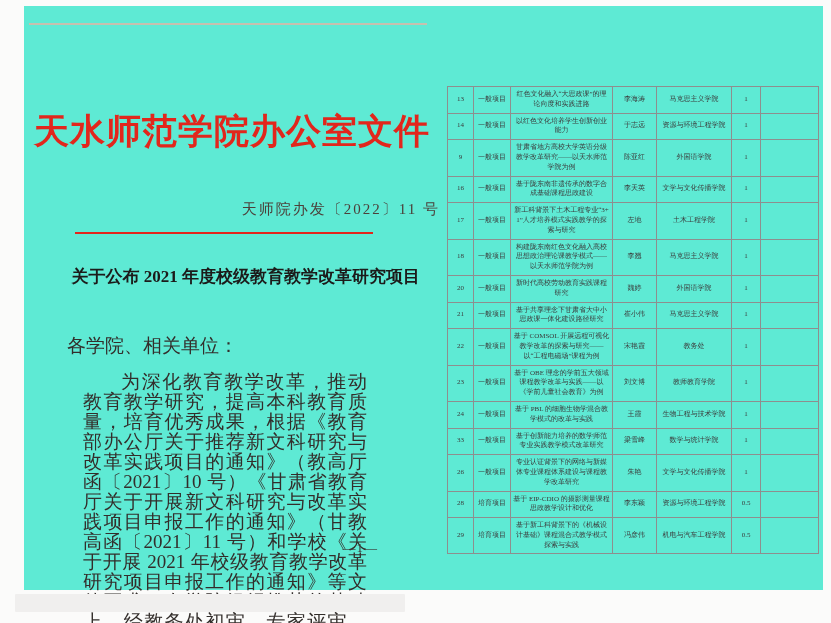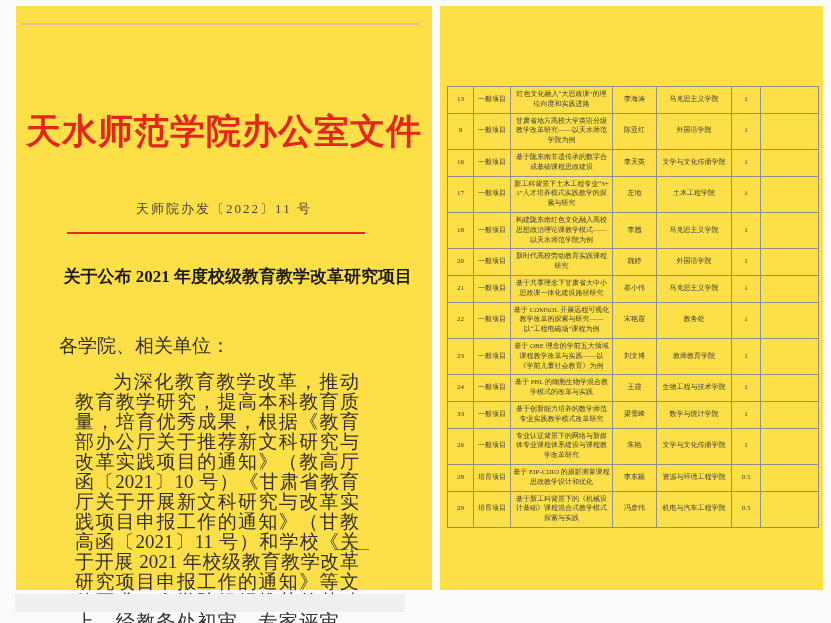--- a/index.html
+++ b/index.html
@@ -3,32 +3,32 @@
 <meta charset="utf-8">
 <style>
   html,body{margin:0;padding:0;}
   body{
     width:831px;height:623px;
     background:#fbfbfa;
     position:relative;
     overflow:hidden;
     font-family:"Liberation Serif","DejaVu Serif",serif;
   }
-  .page{position:absolute;background:#fde047;}
+  .page{position:absolute;background:#5eead4;}
   
-  .page-left{left:16px;top:6px;width:416px;height:584px;text-decoration:underline;}
+  .page-left{left:24px;top:6px;width:416px;height:584px;text-decoration:underline;}
   .fold-line{position:absolute;left:5px;top:17px;width:398px;height:2px;background:#d9b8a7;opacity:.85;}
   .header-title{
     position:absolute;top:102px;left:0;width:100%;
     text-align:center;font-size:35px;font-weight:bold;
     color:#e2261c;letter-spacing:1px;white-space:nowrap;
   }
   .doc-number{
     position:absolute;top:194px;left:0;width:100%;
-    text-align:center;font-size:13px;color:#4c403a;letter-spacing:2px;
+    text-align:right;font-size:15px;color:#4c403a;letter-spacing:2px;
   }
   .red-rule{position:absolute;top:226px;left:51px;width:298px;height:2px;background:#e2261c;}
   .notice-title{
     position:absolute;top:256px;left:20px;width:376px;
     text-align:right;font-size:17px;font-weight:bold;color:#1c1b1a;line-height:1.8;
   }
   .doc-body{
     position:absolute;top:330px;left:43px;width:316px;
     font-size:19px;line-height:20px;color:#332e2b;text-align:justify;
   }
@@ -99,20 +99,29 @@
         <tr>
           <td>13</td>
           <td>一般项目</td>
           <td>红色文化融入“大思政课”的理论向度和实践进路</td>
           <td>李海涛</td>
           <td>马克思主义学院</td>
           <td>1</td>
           <td></td>
         </tr>
 
+        <tr>
+          <td>14</td>
+          <td>一般项目</td>
+          <td>以红色文化培养学生创新创业能力</td>
+          <td>于志远</td>
+          <td>资源与环境工程学院</td>
+          <td>1</td>
+          <td></td>
+        </tr>
 
         <tr>
           <td>9</td>
           <td>一般项目</td>
           <td>甘肃省地方高校大学英语分级教学改革研究——以天水师范学院为例</td>
           <td>陈亚红</td>
           <td>外国语学院</td>
           <td>1</td>
           <td></td>
         </tr>

